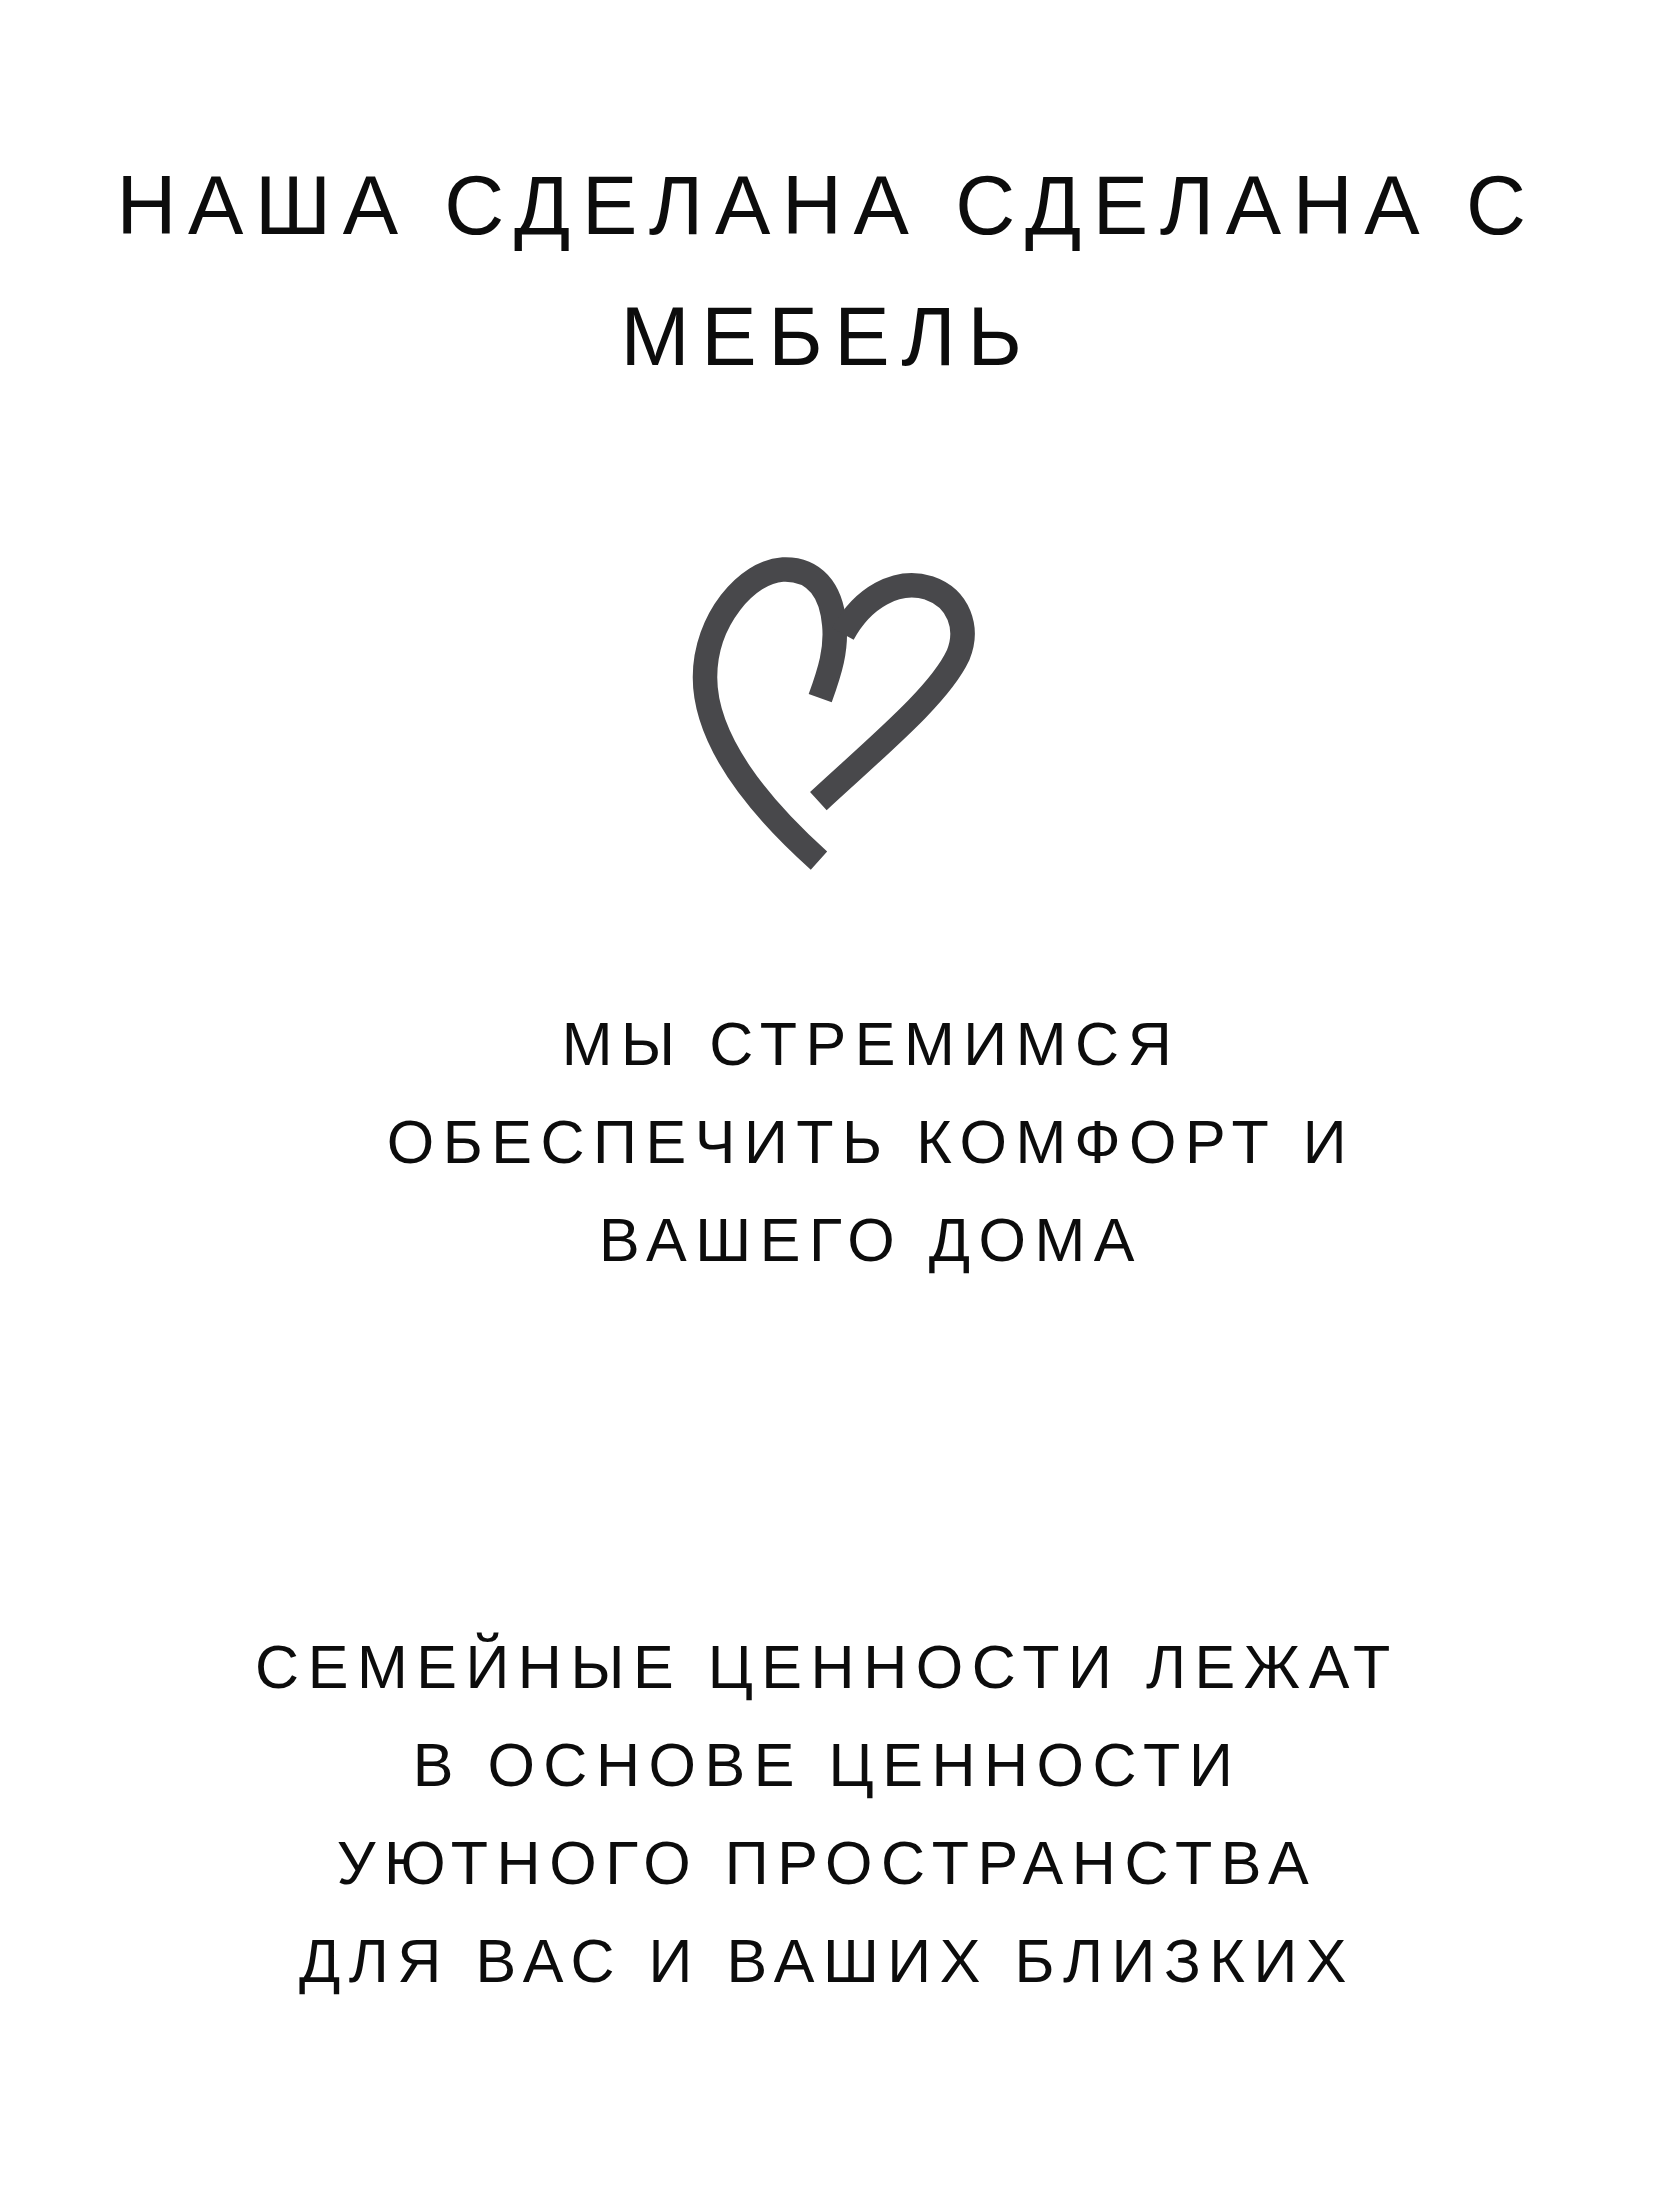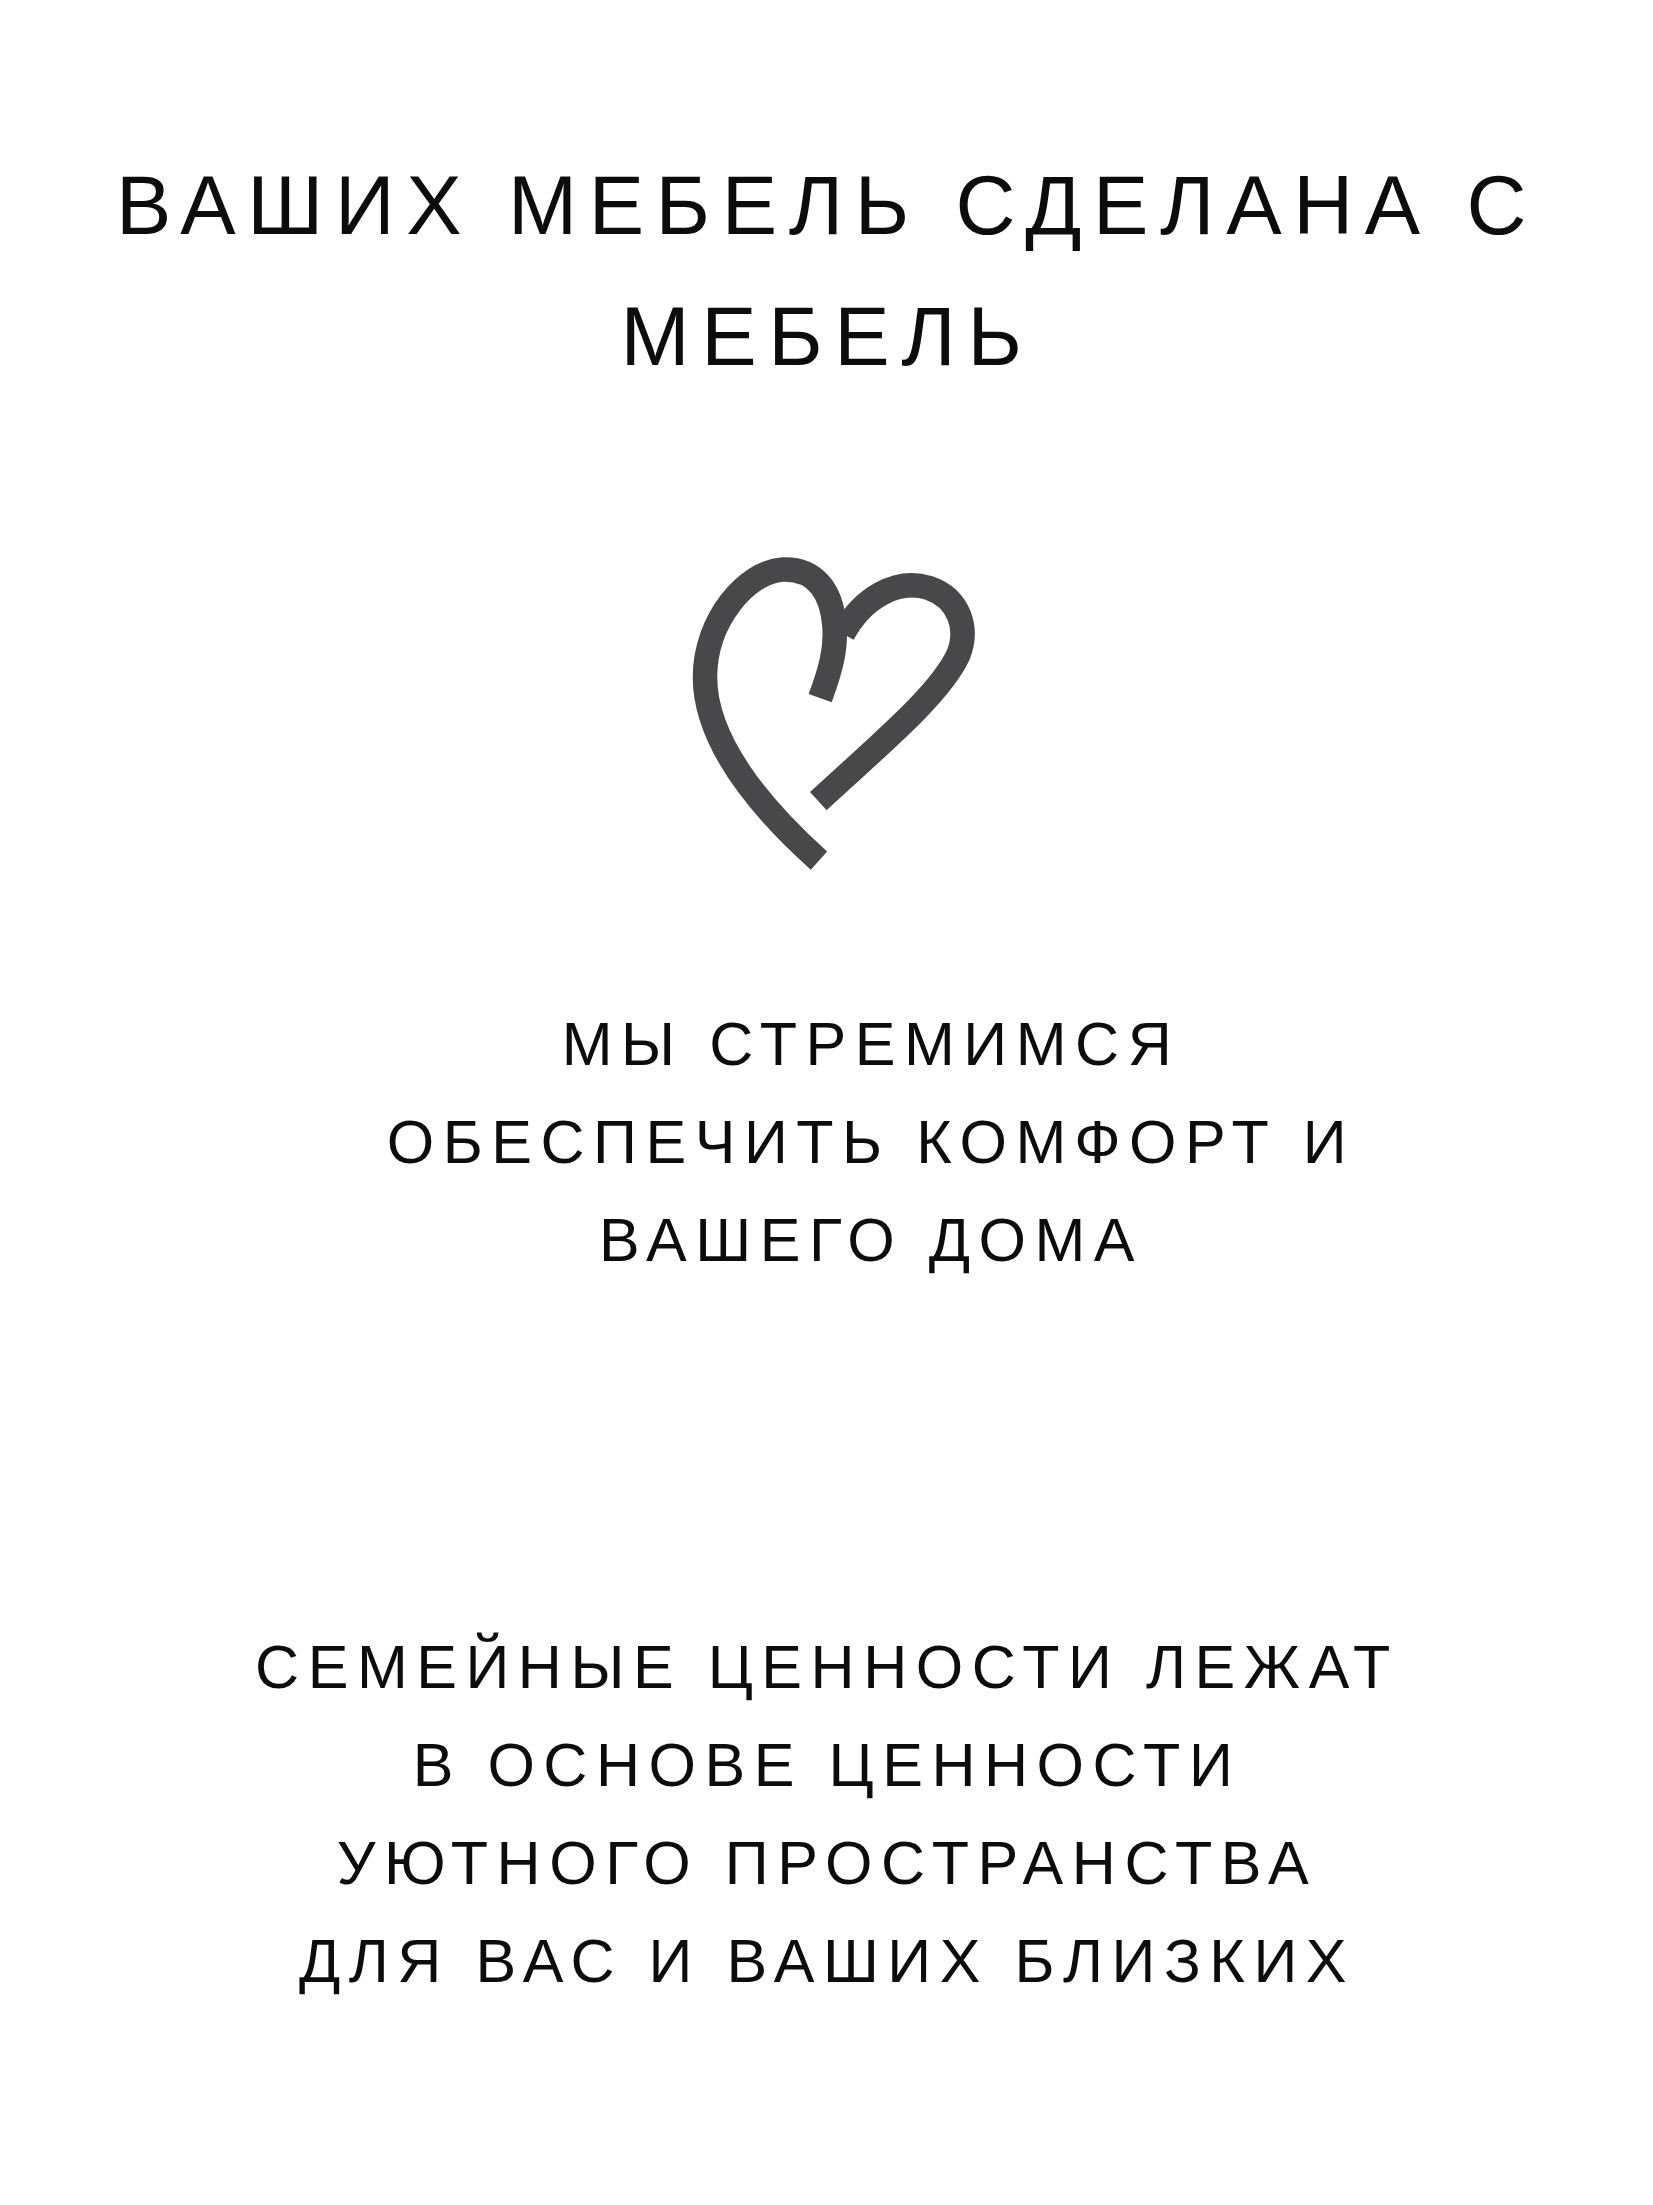--- a/index.html
+++ b/index.html
@@ -61,21 +61,21 @@
   }
   .para-mission { top: 995px; margin-left: 44px; }
   .para-values  { top: 1618px; }
 </style>
 </head>
 <body>
 
 <div class="page">
 
   <h1 class="page-title">
-    <div>ВАШИХ МЕБЕЛЬ СДЕЛАНА С</div>
+    <div>НАША СДЕЛАНА СДЕЛАНА С</div>
     <div>МЕБЕЛЬ</div>
   </h1>
 
   <div class="heart-wrap">
     <svg width="288" height="325" viewBox="0 0 470 530" xmlns="http://www.w3.org/2000/svg" aria-hidden="true">
       <path class="heart-stroke" d="M 219,240 C 235,196 246,160 242,120 C 237,62 208,28 158,30 C 100,33 31,112 31,206 C 31,310 120,418 217,505"></path>
       <path class="heart-stroke" d="M 256,135 C 288,76 344,44 396,60 C 446,77 462,126 444,170 C 414,234 320,312 216,408"></path>
     </svg>
   </div>
 

